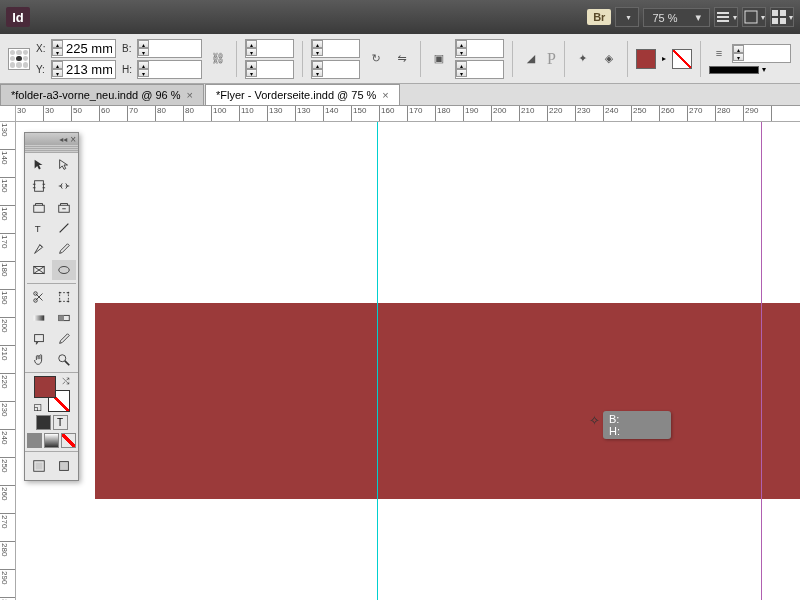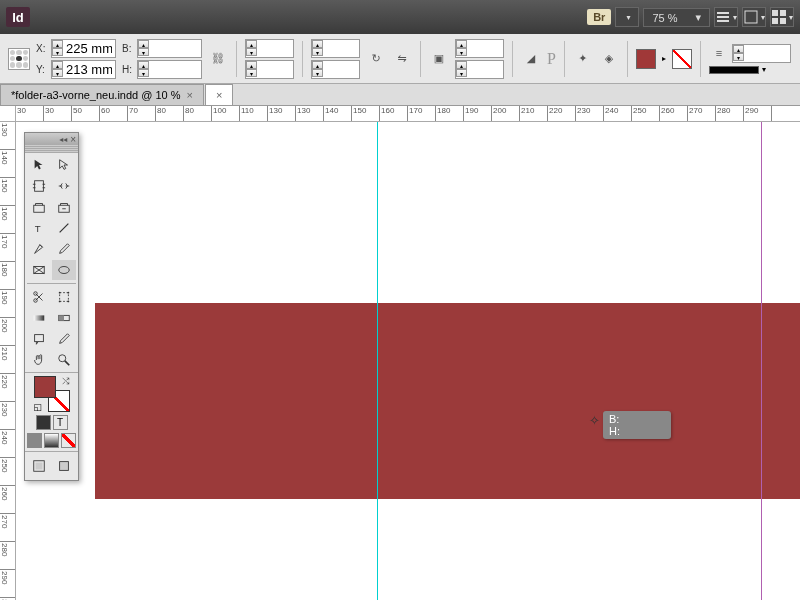--- a/index.html
+++ b/index.html
@@ -234,24 +234,25 @@
     <div class="xy-row">
         <div class="stroke-bar"></div>
         <span style="font-size:8px">▾</span>
       </div>
   </div>
 </div>
 
 <div class="tabs-bar">
   <div id="tabs" style="display: flex;">
       <div class="doc-tab">
-        <span>*folder-a3-vorne_neu.indd @ 10 %</span>
+        <span>*folder-a3-vorne_neu.indd @ 96 %</span>
         <span class="tab-close">×</span>
       </div>
       <div class="doc-tab active">
+        <span>*Flyer - Vorderseite.indd @ 75 %</span>
         <span class="tab-close">×</span>
       </div>
     </div>
 </div>
 
 <div class="workspace">
   <div class="ruler-corner"></div>
   <div class="ruler-h" id="ruler-h">
       <div class="ruler-tick">30</div>
       <div class="ruler-tick">30</div>

